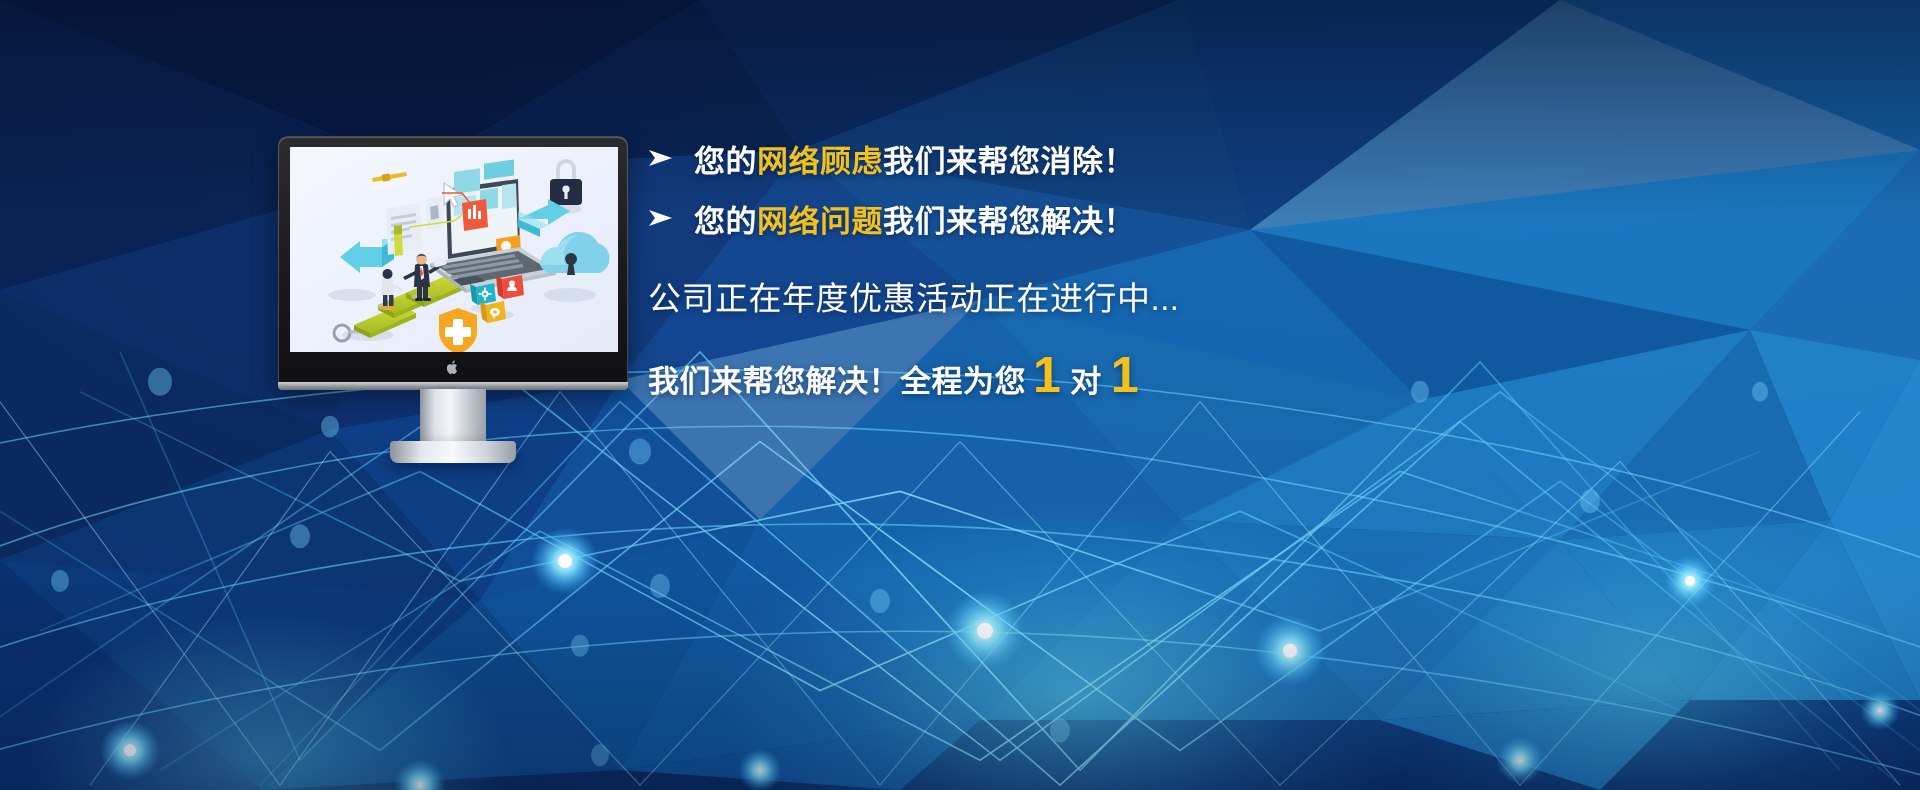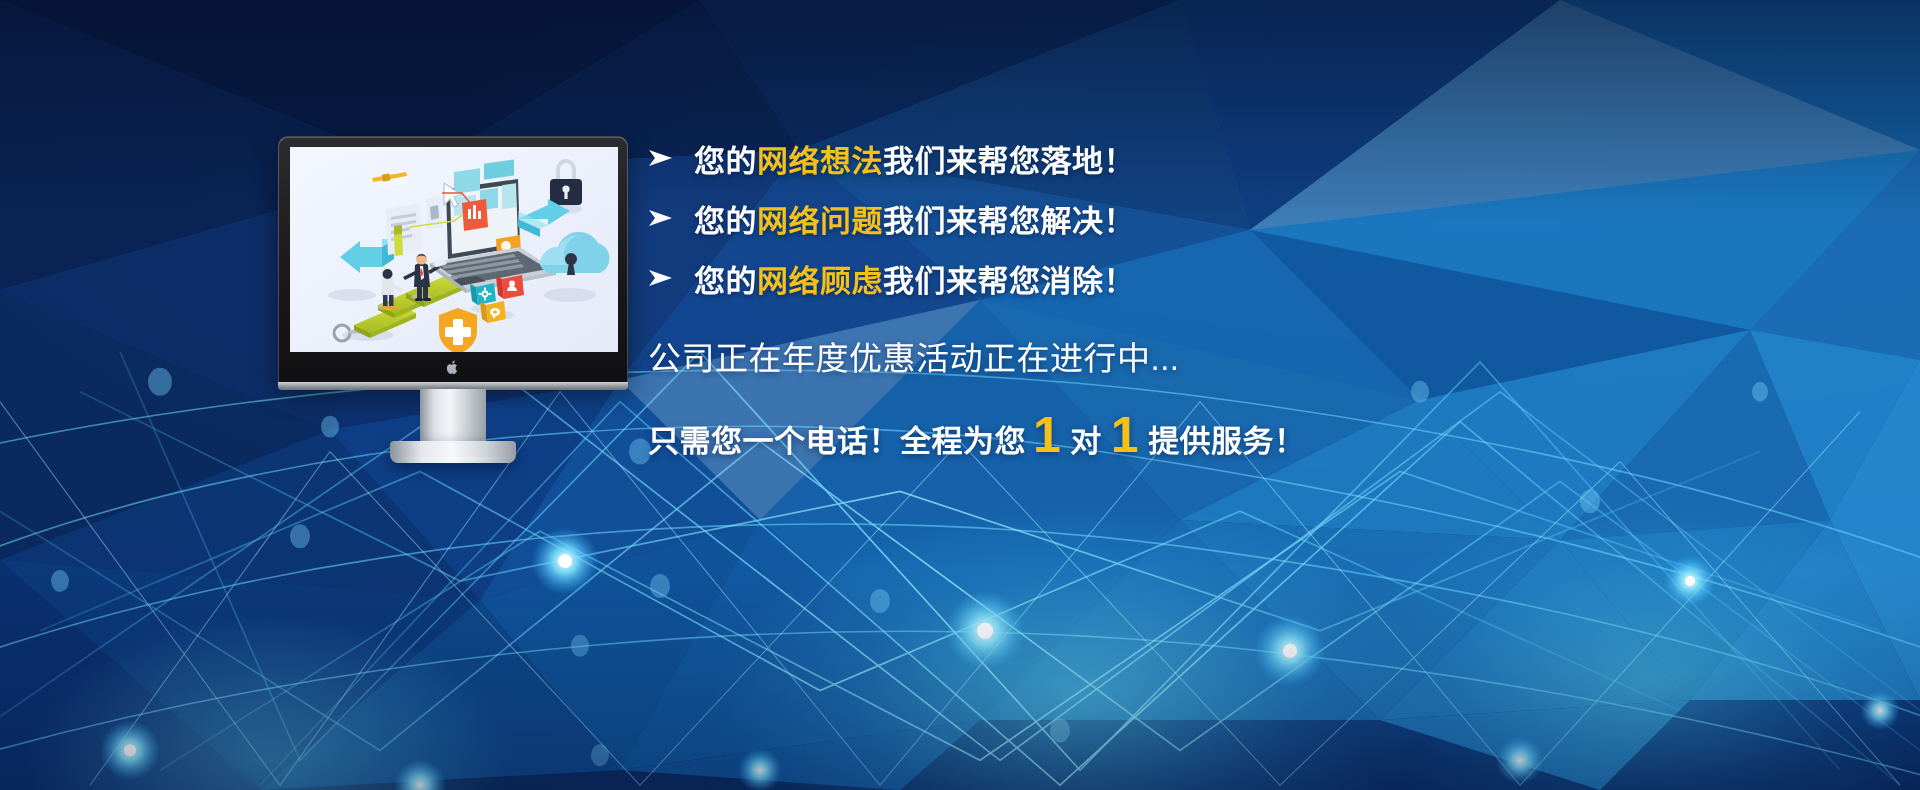--- a/index.html
+++ b/index.html
@@ -435,51 +435,42 @@
         <path d="M14.2 12.6c0-2.6 2.1-3.8 2.2-3.9-1.2-1.8-3.1-2-3.8-2.1-1.6-.2-3.1.9-3.9.9-.8 0-2.1-.9-3.4-.9-1.8 0-3.4 1-4.3 2.6-1.8 3.2-.5 7.9 1.3 10.5.9 1.3 1.9 2.7 3.2 2.6 1.3-.1 1.8-.8 3.3-.8 1.5 0 2 .8 3.4.8 1.4 0 2.3-1.3 3.1-2.6.6-.9 1.1-2 1.3-2.4-.1 0-2.4-1-2.4-3.7zM11.8 4.2c.7-.9 1.2-2.1 1-3.3-1 0-2.3.7-3 1.6-.7.8-1.3 2-1.1 3.2 1.1.1 2.3-.6 3.1-1.5z" fill="#cfd6e0"></path>
       </svg>
     </div>
     <div class="mon-bar"></div>
     <div class="mon-neck"></div>
     <div class="mon-foot"></div>
   </div>
 
   <div class="copy">
 
+
     <div class="bullet-row">
       <span class="bullet-ico">
         <svg width="26" height="20" viewBox="0 0 26 20">
           <path d="M1 2 L24 10 L1 18 L7 10 Z" fill="#ffffff"></path>
         </svg>
       </span>
-      <span class="bullet-txt"><span>您的</span><span class="hl">网络想法</span><span>我们来帮您落地！</span></span>
+      <span class="bullet-txt"><span>您的</span><span class="hl">网络顾虑</span><span>我们来帮您消除！</span></span>
     </div>
 
     <div class="bullet-row">
       <span class="bullet-ico">
         <svg width="26" height="20" viewBox="0 0 26 20">
           <path d="M1 2 L24 10 L1 18 L7 10 Z" fill="#ffffff"></path>
         </svg>
       </span>
       <span class="bullet-txt"><span>您的</span><span class="hl">网络问题</span><span>我们来帮您解决！</span></span>
     </div>
 
-    <div class="bullet-row">
-      <span class="bullet-ico">
-        <svg width="26" height="20" viewBox="0 0 26 20">
-          <path d="M1 2 L24 10 L1 18 L7 10 Z" fill="#ffffff"></path>
-        </svg>
-      </span>
-      <span class="bullet-txt"><span>您的</span><span class="hl">网络顾虑</span><span>我们来帮您消除！</span></span>
-    </div>
-
     <div class="line-promo">公司正在年度优惠活动正在进行中...</div>
 
     <div class="line-call">
-      <span>只需您一个电话！全程为您</span>
+      <span>我们来帮您解决！全程为您</span>
       <span class="big1">1</span>
       <span class="sp">对</span>
       <span class="big1">1</span>
-      <span class="sp">提供服务！</span>
     </div>
 
   </div>
 </div>
 
 </body></html>

